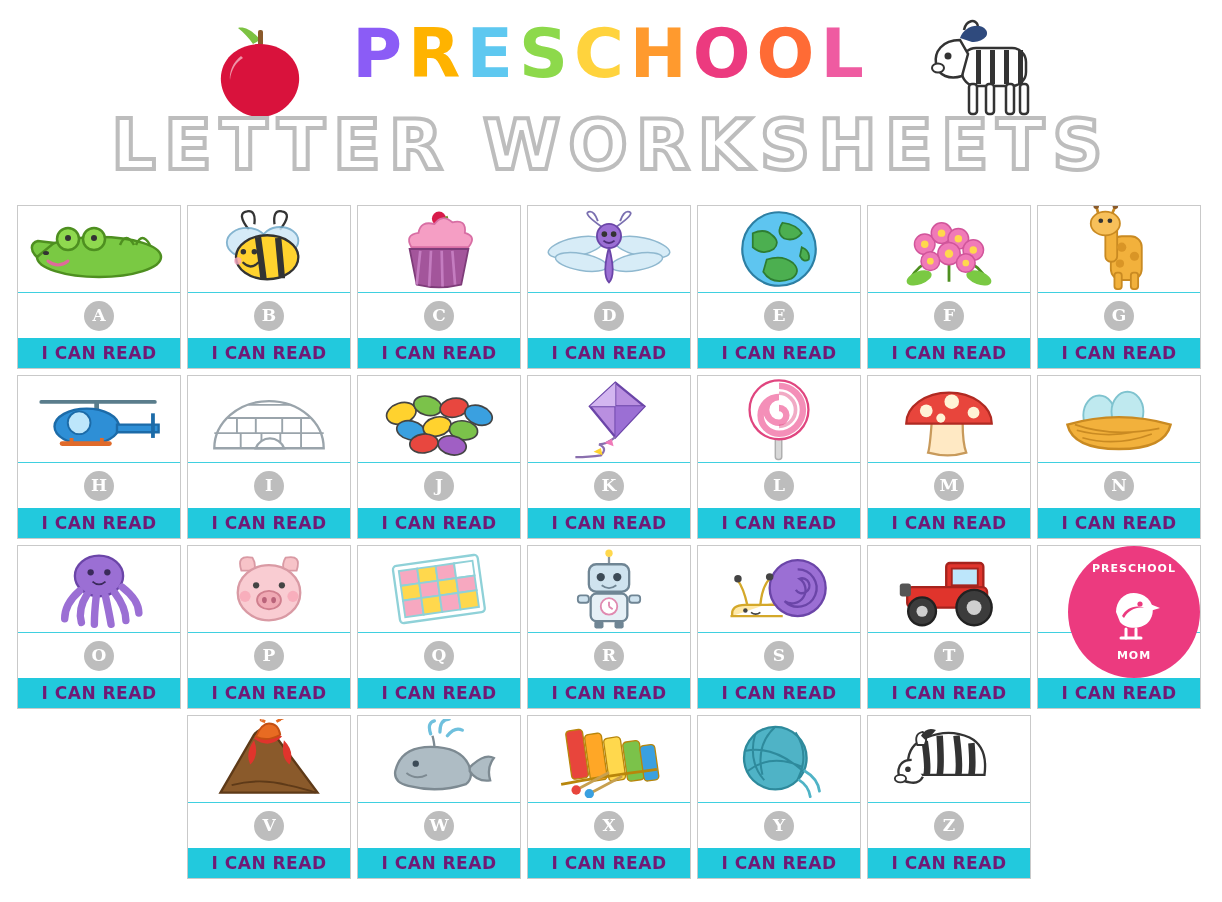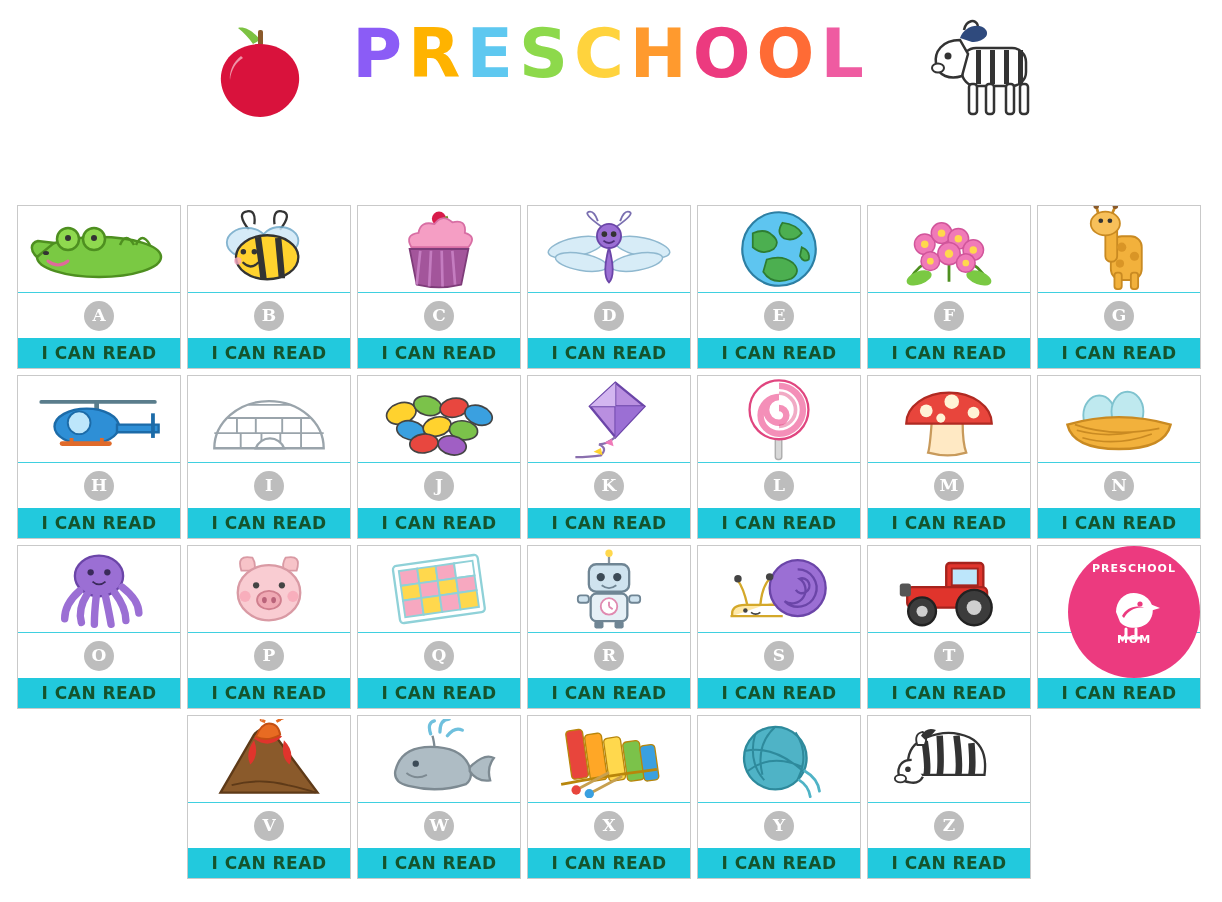--- a/index.html
+++ b/index.html
@@ -74,21 +74,21 @@
     width:30px;height:30px;border-radius:50%;
     background:#bdbdbd;color:#ffffff;
     font-family:"DejaVu Serif", serif;
     font-size:17px;font-weight:bold;
     display:flex;align-items:center;justify-content:center;
     line-height:1;
   }
   .card-banner{
     flex:0 0 30px;
     background:#22c9dd;
-    color:#14532d;
+    color:#701a75;
     font-family:"DejaVu Sans", sans-serif;
     font-weight:bold;
     font-size:17px;
     letter-spacing:0.5px;
     display:flex;align-items:center;justify-content:center;
   }
 
   
   .logo{
     position:absolute;right:22px;bottom:28px;
@@ -97,21 +97,21 @@
     display:flex;align-items:center;justify-content:center;
   }
   .logo-inner{position:relative;width:132px;height:132px;}
   .logo-top, .logo-bottom{
     position:absolute;left:0;right:0;text-align:center;
     color:#ffffff;font-weight:bold;
     font-family:"DejaVu Sans", sans-serif;
     font-size:11px;letter-spacing:1px;
   }
   .logo-top{top:16px;}
-  .logo-bottom{bottom:32px;}
+  .logo-bottom{bottom:16px;}
   .logo-bird{position:absolute;left:34px;top:36px;width:64px;height:60px;}
 </style>
 </head>
 <body>
 
 <div class="page">
 
   <div class="header">
 
     <svg class="apple" viewBox="0 0 110 98">
@@ -132,20 +132,21 @@
       <rect x="82" y="76" width="8" height="30" rx="3" fill="#ffffff" stroke="#333" stroke-width="2.5"></rect>
       <rect x="96" y="76" width="8" height="30" rx="3" fill="#ffffff" stroke="#333" stroke-width="2.5"></rect>
       <path d="M36 32 C18 32 10 44 12 56 C14 68 26 72 38 68 L44 46 Z" fill="#ffffff" stroke="#333" stroke-width="2.5"></path>
       <path d="M36 30 C40 18 56 14 62 22 C66 28 58 34 48 34 Z" fill="#2f4a7d"></path>
       <circle cx="24" cy="48" r="3.5" fill="#333"></circle>
       <ellipse cx="14" cy="60" rx="6" ry="4.5" fill="#ffffff" stroke="#333" stroke-width="2"></ellipse>
       <path d="M40 22 C42 12 52 10 54 18" stroke="#333" stroke-width="2.5" fill="none"></path>
     </svg>
 
     <div class="title-main"><span style="color: rgb(139, 92, 246);">P</span><span style="color: rgb(255, 179, 0);">R</span><span style="color: rgb(94, 200, 240);">E</span><span style="color: rgb(141, 217, 75);">S</span><span style="color: rgb(255, 211, 61);">C</span><span style="color: rgb(255, 154, 46);">H</span><span style="color: rgb(236, 58, 127);">O</span><span style="color: rgb(255, 107, 53);">O</span><span style="color: rgb(239, 91, 161);">L</span></div>
+    <div class="title-sub">LETTER WORKSHEETS</div>
   </div>
 
   <div class="grid">
       <div class="card">
         <div class="card-art">
           <svg viewBox="0 0 150 80" width="150" height="80">
             <ellipse cx="75" cy="48" rx="62" ry="20" fill="#7ac943" stroke="#4e8f20" stroke-width="2.5"></ellipse>
             <path d="M13 48 C6 42 6 34 14 32 L30 34 Z" fill="#7ac943" stroke="#4e8f20" stroke-width="2.5"></path>
             <circle cx="44" cy="30" r="11" fill="#8fd94f" stroke="#4e8f20" stroke-width="2.5"></circle>
             <circle cx="44" cy="29" r="3" fill="#333"></circle>

